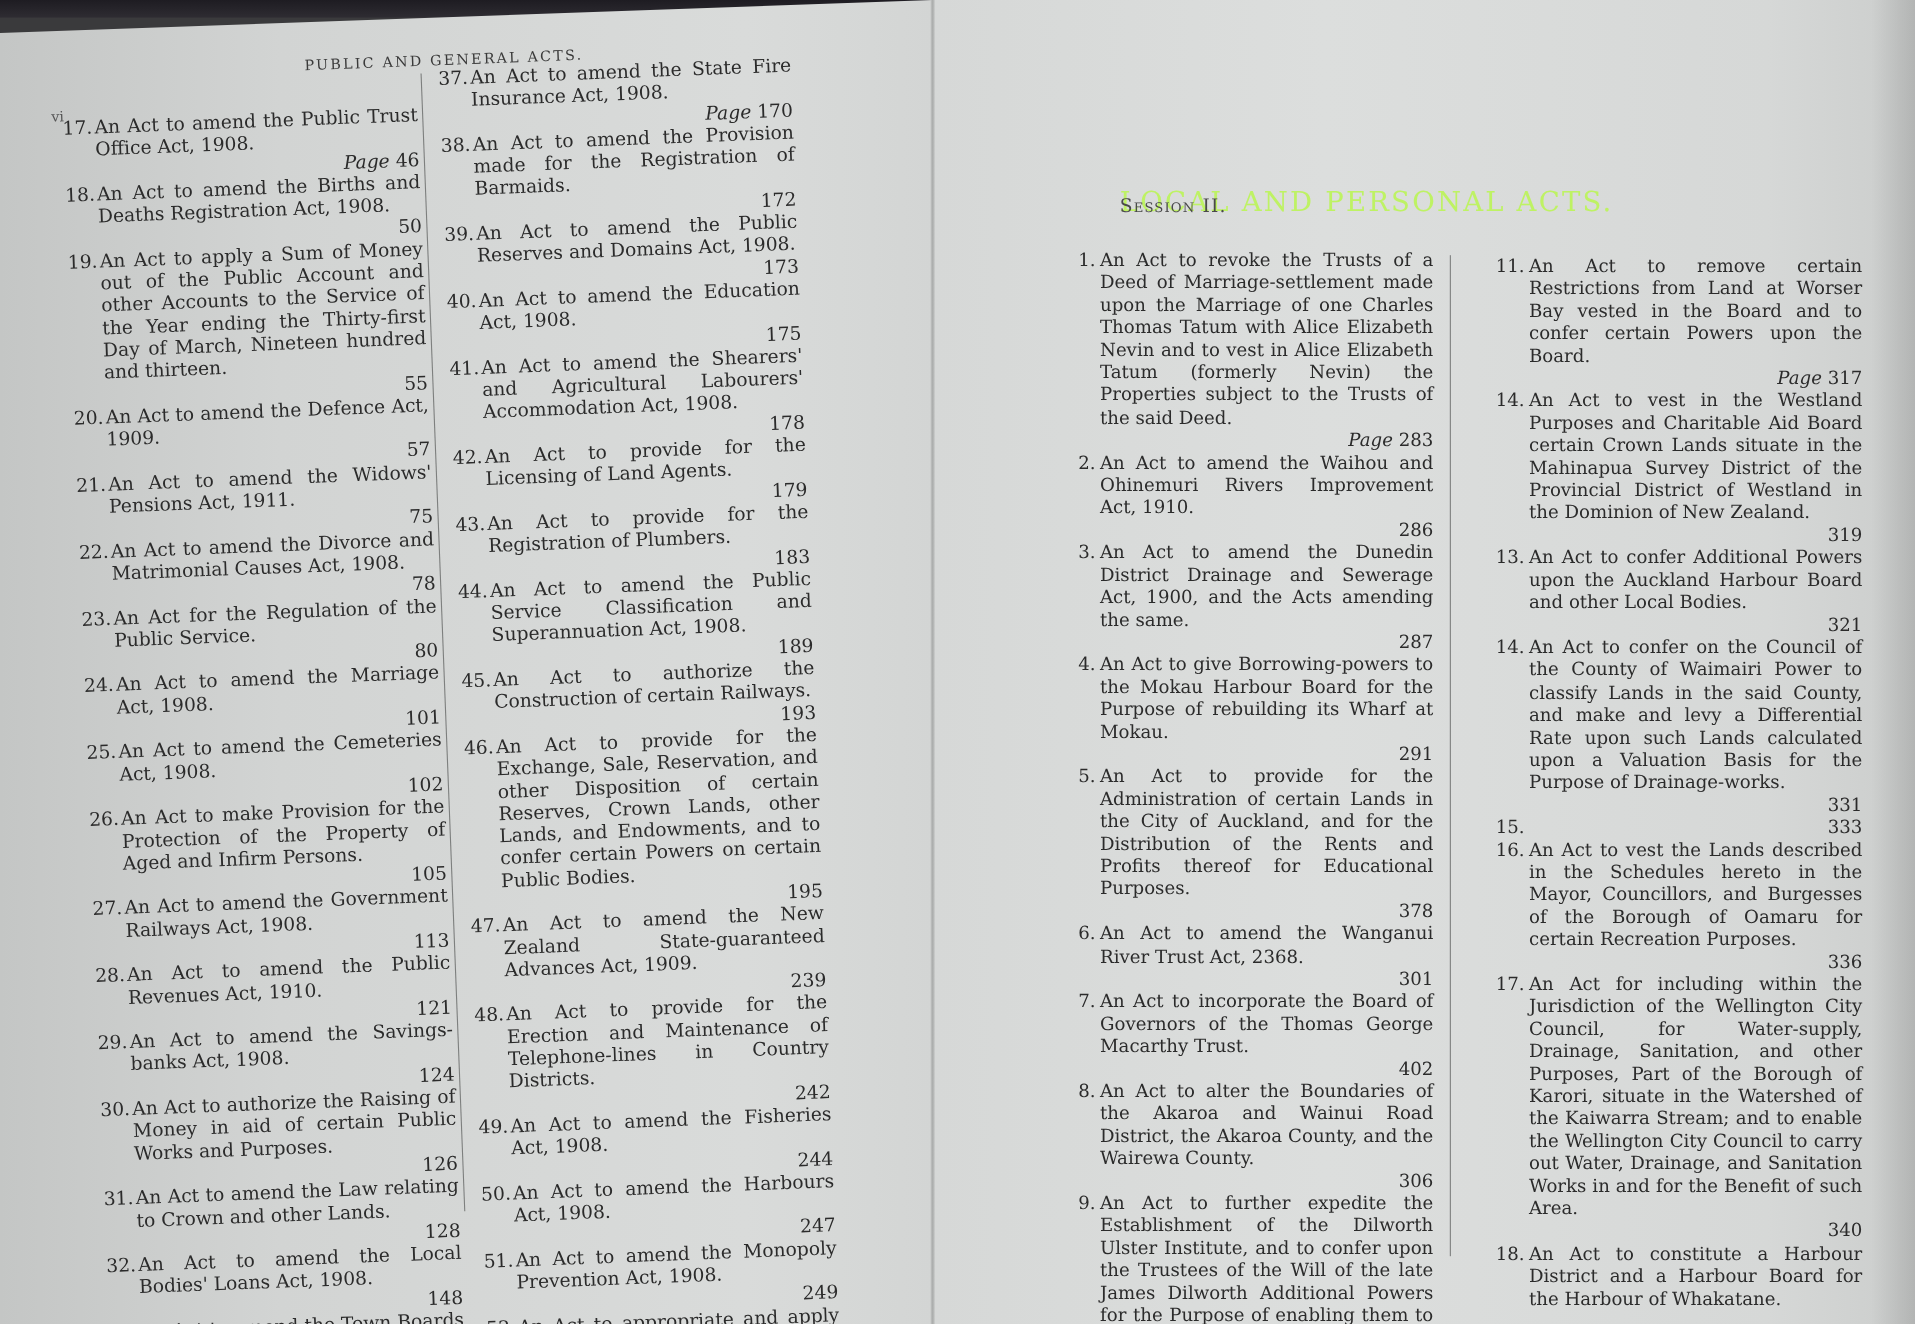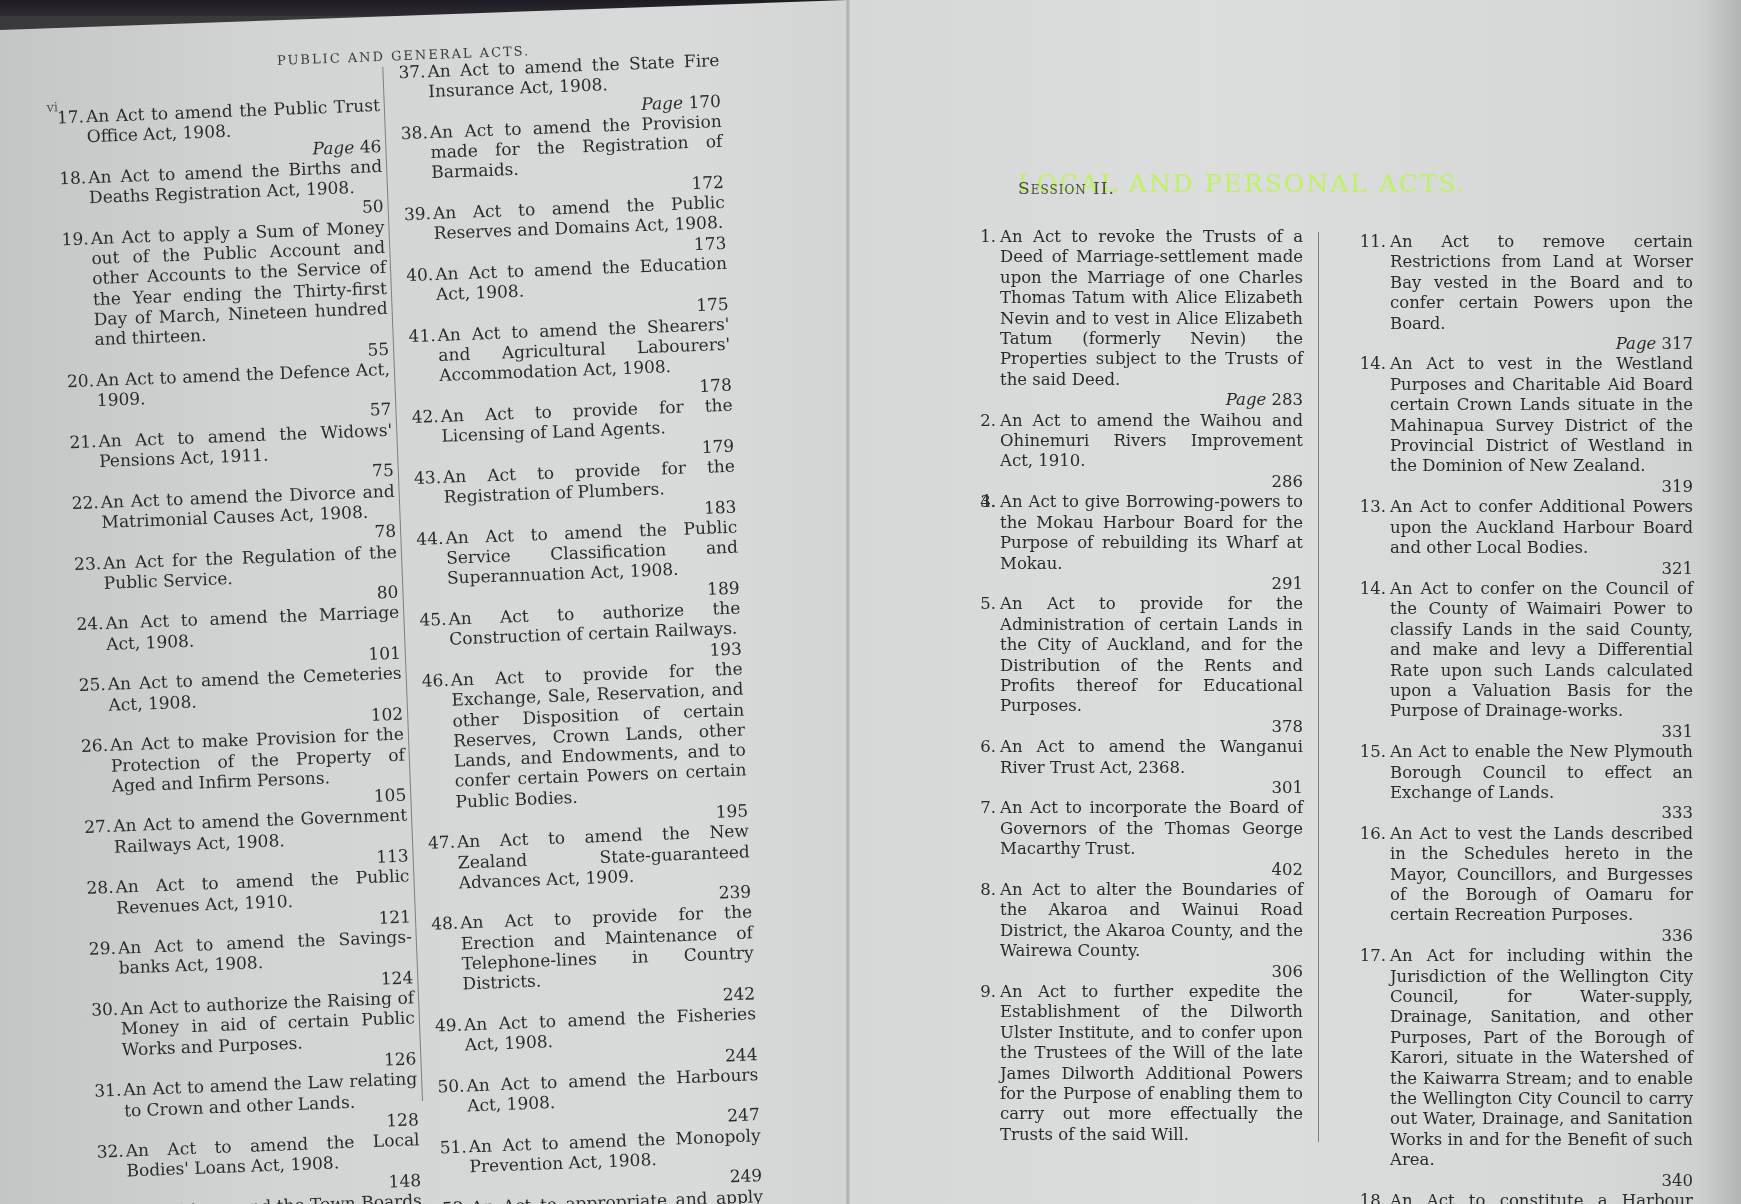--- a/index.html
+++ b/index.html
@@ -346,20 +346,24 @@
   </div>
         <div class="entry">
     <span class="num">2.</span>
     <span class="body">
       <span class="title">An Act to amend the Waihou and Ohinemuri Rivers Improvement Act, 1910.</span>
       <span class="pg"><span class="pg-label"></span> <span class="pg-num">286</span></span>
     </span>
   </div>
         <div class="entry">
     <span class="num">3.</span>
+    <span class="body">
+      <span class="title">An Act to amend the Dunedin District Drainage and Sewerage Act, 1900, and the Acts amending the same.</span>
+      <span class="pg"><span class="pg-label"></span> <span class="pg-num">287</span></span>
+    </span>
   </div>
         <div class="entry">
     <span class="num">4.</span>
     <span class="body">
       <span class="title">An Act to give Borrowing-powers to the Mokau Harbour Board for the Purpose of rebuilding its Wharf at Mokau.</span>
       <span class="pg"><span class="pg-label"></span> <span class="pg-num">291</span></span>
     </span>
   </div>
         <div class="entry">
     <span class="num">5.</span>
@@ -423,21 +427,20 @@
         <div class="entry">
     <span class="num">14.</span>
     <span class="body">
       <span class="title">An Act to confer on the Council of the County of Waimairi Power to classify Lands in the said County, and make and levy a Differential Rate upon such Lands calculated upon a Valuation Basis for the Purpose of Drainage-works.</span>
       <span class="pg"><span class="pg-label"></span> <span class="pg-num">331</span></span>
     </span>
   </div>
         <div class="entry">
     <span class="num">15.</span>
     <span class="body">
-      <span class="title">An Act to enable the New Plymouth Borough Council to effect an Exchange of Lands.</span>
       <span class="pg"><span class="pg-label"></span> <span class="pg-num">333</span></span>
     </span>
   </div>
         <div class="entry">
     <span class="num">16.</span>
     <span class="body">
       <span class="title">An Act to vest the Lands described in the Schedules hereto in the Mayor, Councillors, and Burgesses of the Borough of Oamaru for certain Recreation Purposes.</span>
       <span class="pg"><span class="pg-label"></span> <span class="pg-num">336</span></span>
     </span>
   </div>

